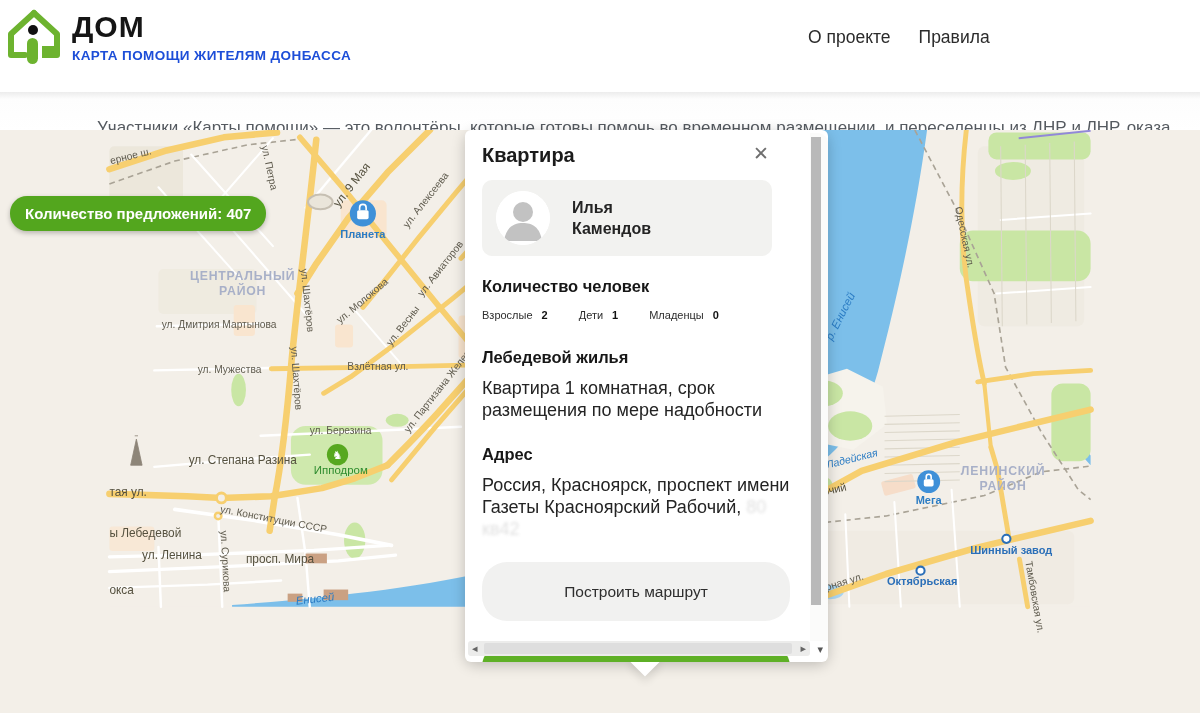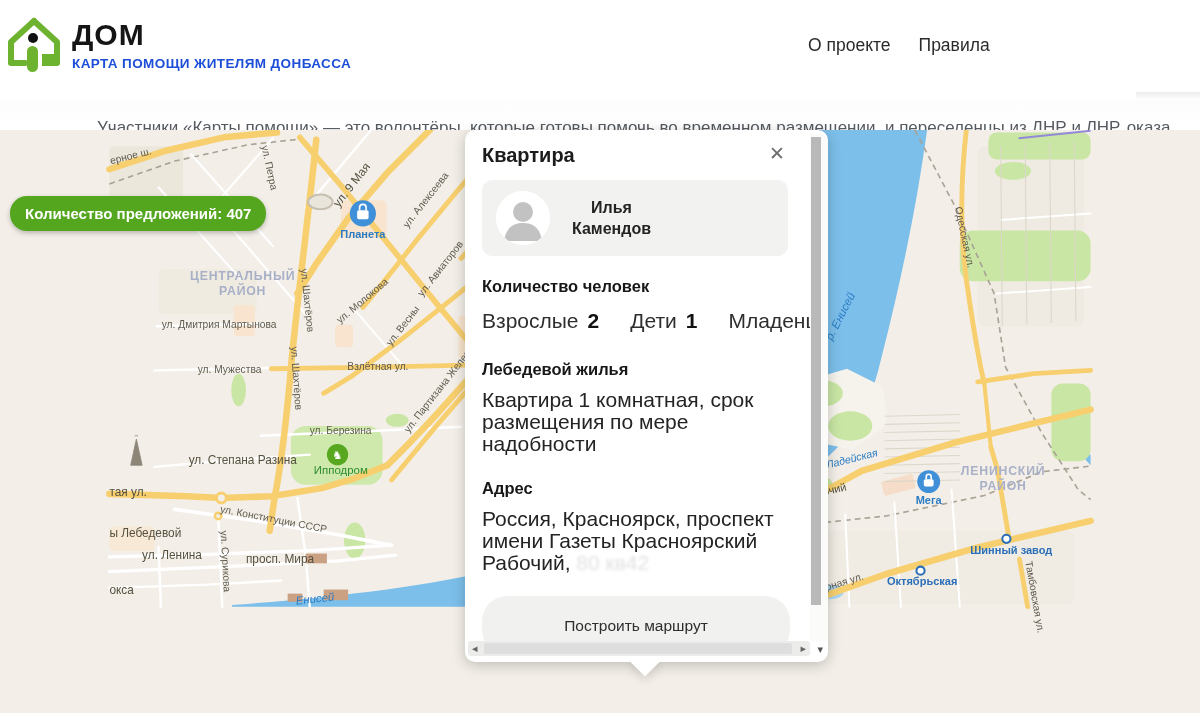--- a/index.html
+++ b/index.html
@@ -1,21 +1,21 @@
 <!DOCTYPE html>
 <html lang="ru"><head>
 <meta charset="utf-8">
 <style>
   * { margin:0; padding:0; box-sizing:border-box; }
   html,body { width:1200px; height:713px; overflow:hidden;
     font-family:"Liberation Sans","DejaVu Sans",sans-serif; background:#fff; }
   .stage { position:relative; width:1200px; height:713px; overflow:hidden; }
 
   
-  .header { position:absolute; left:0; top:8px; width:1136px; height:92px; background:#fff; z-index:30; }
+  .header { position:absolute; left:0; top:0; width:1136px; height:92px; background:#fff; z-index:30; }
   .brand { position:absolute; left:8px; top:8px; display:flex; }
   .brand-icon { width:52px; height:62px; }
   .brand-text { margin-left:12px; padding-top:2px; }
   .brand-title { font-size:30px; font-weight:800; letter-spacing:1px; color:#151515; line-height:34px; }
   .brand-sub { margin-top:4px; font-size:13.5px; font-weight:700; color:#1d4ed8; letter-spacing:.4px; }
   .nav { position:absolute; left:808px; top:27px; display:flex; gap:28px; }
   .nav a { font-size:17.5px; color:#2b2b2b; text-decoration:none; cursor:pointer; }
 
   
   .intro { position:absolute; left:0; top:92px; width:1200px; height:38px; z-index:25;
@@ -37,36 +37,36 @@
   
   .badge { position:absolute; left:10px; top:196px; z-index:40; background:#53a61e; color:#fff;
     font-size:15px; font-weight:700; padding:9px 15px; border-radius:17px;
     box-shadow:0 2px 5px rgba(0,0,0,.25); }
 
   
   .popup { position:absolute; left:465px; top:130px; width:363px; height:532px; z-index:50;
     background:#fff; border-radius:10px; box-shadow:0 3px 14px rgba(0,0,0,.22); }
   .popup .tail { position:absolute; left:169px; bottom:-10px; width:22px; height:22px;
     background:#fff; transform:rotate(45deg); box-shadow:4px 4px 8px rgba(0,0,0,.10); }
-  .pp-inner { position:absolute; inset:0; padding:14px 40px 0 17px; border-radius:16px;
+  .pp-inner { position:absolute; inset:0; padding:14px 56px 0 17px; border-radius:6px;
     background:#fff; overflow:hidden; }
   .pp-head { display:flex; justify-content:space-between; align-items:flex-start; }
   .pp-title { font-size:20px; font-weight:700; color:#1b1b1b; }
   .pp-close { font-size:19px; color:#6f6f6f; cursor:pointer; line-height:20px; padding:0 3px; background:none; border:none; }
   .person { margin-top:13px; height:76px; background:#f2f2f0; border-radius:10px;
     display:flex; align-items:center; padding-left:14px; }
   .avatar { width:54px; height:54px; border-radius:50%; background:#fff; overflow:hidden; flex:none; }
-  .person-name { margin-left:22px; font-size:16px; font-weight:600; color:#242424; line-height:21px;text-align:center; }
+  .person-name { margin-left:22px; font-size:16px; font-weight:600; color:#242424; line-height:21px; }
   .sec-h { font-size:16.5px; font-weight:700; color:#171717; }
   .h-people { margin-top:21px; }
-  .people-row { margin-top:13px; display:flex; font-size:21px; color:#2e2e2e; }
+  .people-row { margin-top:13px; display:flex; font-size:11px; color:#2e2e2e; }
   .people-row .pair { margin-right:31px; display:flex; }
   .people-row .num { font-weight:700; margin-left:9px; color:#111; }
   .h-desc { margin-top:27px; }
-  .body-text { margin-top:10px; font-size:21px; color:#242424; line-height:22px; width:315px; }
+  .body-text { margin-top:10px; font-size:18px; color:#242424; line-height:22px; width:315px; }
   .h-addr { margin-top:24px; }
   .hidden-part { color:#9a9a9a; opacity:.3; filter:blur(1.5px); }
   .btn { display:block; width:308px; height:59px; border:none; border-radius:25px;
     font-family:inherit; font-size:15.5px; cursor:pointer; }
   .btn-route { margin-top:22px; background:#f1f1f0; color:#2e2e2e; font-weight:500; }
   .btn-contacts { margin-top:21px; background:#5eb026; color:#fff; font-weight:700; }
   
   .vscroll { position:absolute; top:3px; right:0; width:18px; height:508px; background:#fbfbfa; border-radius:0 10px 0 0; }
   .vthumb { position:absolute; left:1px; top:4px; width:10px; height:468px; background:#b9b9b9; cursor:pointer; }
   .varrow { position:absolute; right:5px; bottom:8px; font-size:11px; color:#555; cursor:pointer; line-height:10px; }

